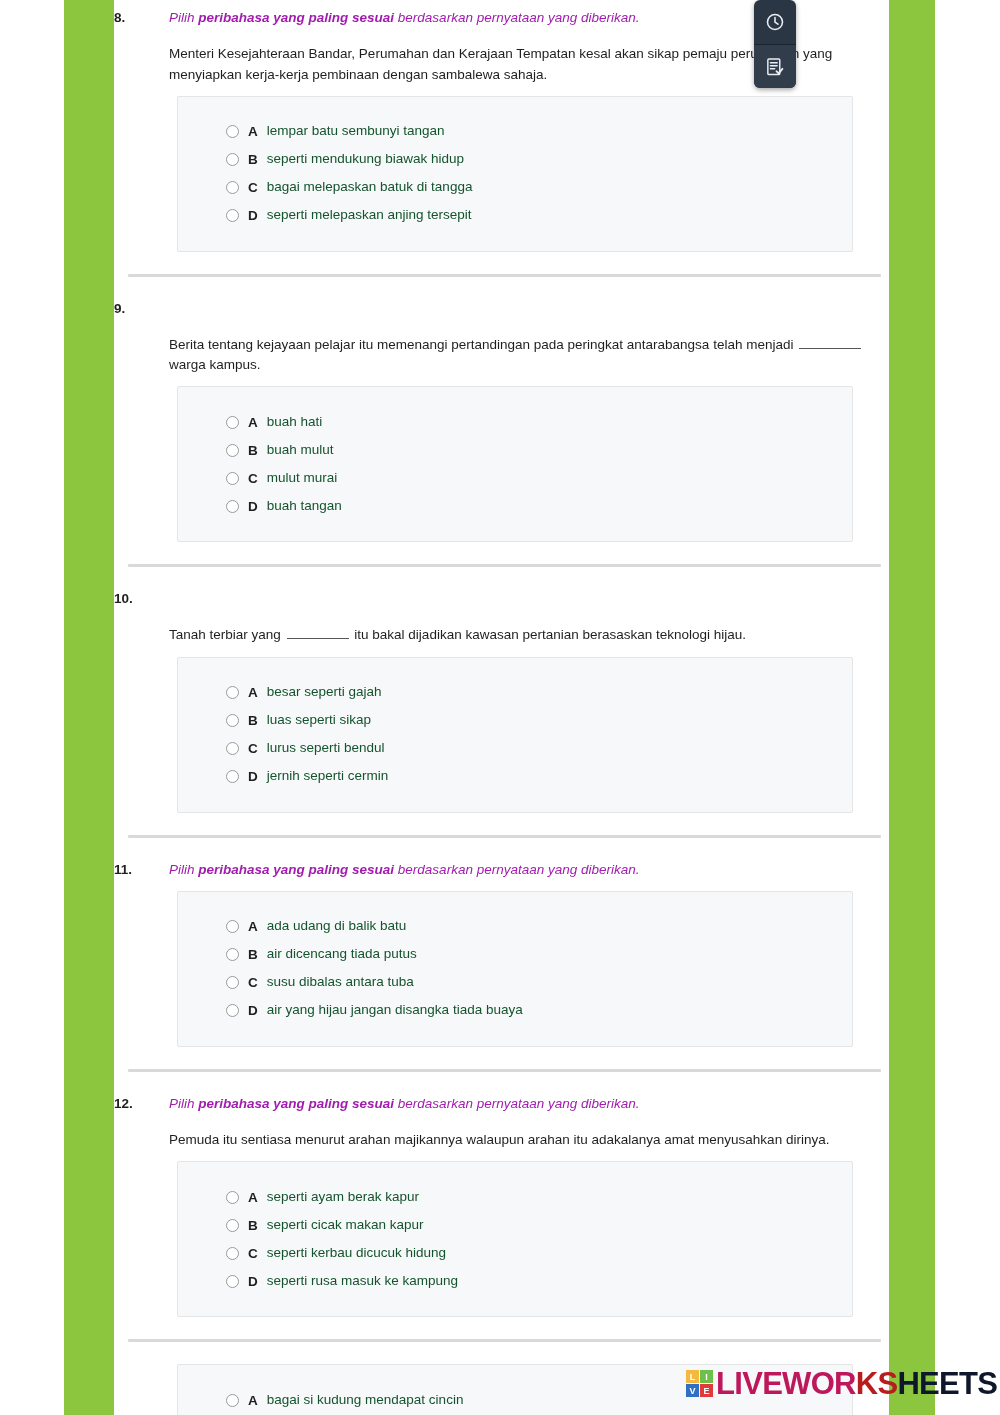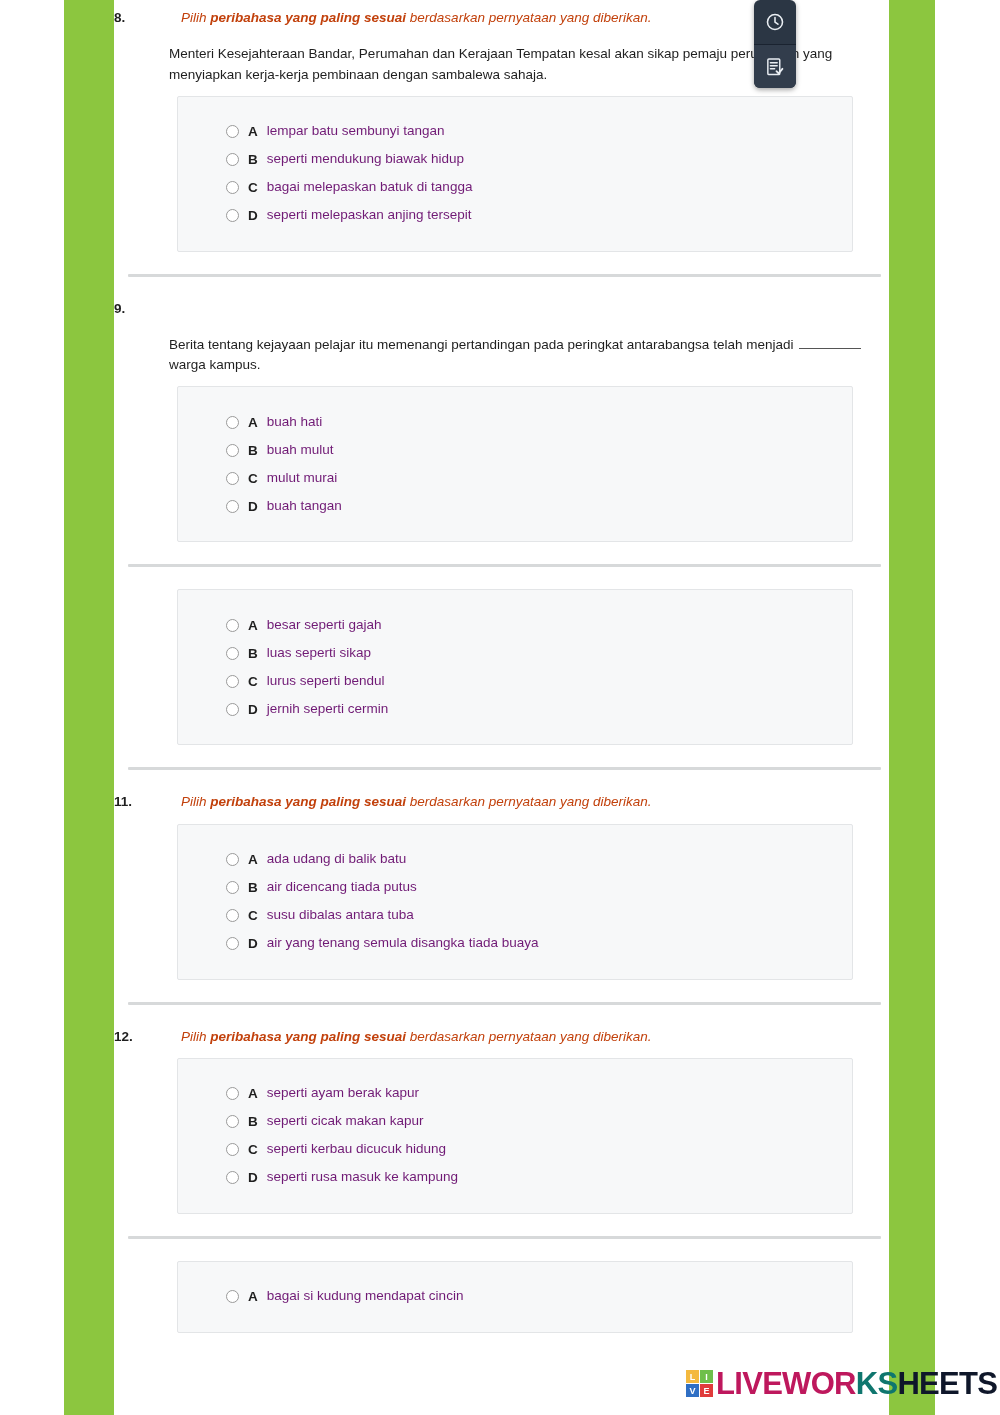--- a/index.html
+++ b/index.html
@@ -64,24 +64,23 @@
     line-height: 1.45;
     padding-top: 0px;
   }
   .q-body {
     flex: 1 1 auto;
     min-width: 0;
   }
 
   .q-prompt {
     font-size: 13.5px;
-    color: #c2410c;
+    color: #a21caf;
     line-height: 1.5;
     font-style: italic;
-    margin-left: 12px;
   }
   .q-prompt b {
     font-weight: bold;
     font-style: italic;
   }
 
   .q-statement {
     font-size: 13.5px;
     color: #1f1f1f;
     line-height: 1.5;
@@ -130,21 +129,21 @@
   }
   .opt-letter {
     font-size: 13.5px;
     font-weight: bold;
     color: #1f1f1f;
     margin-right: 9px;
     min-width: 9px;
   }
   .opt-text {
     font-size: 13.5px;
-    color: #701a75;
+    color: #14532d;
     line-height: 1.4;
   }
 
   
   .sep {
     height: 3px;
     background: #d7d9da;
     margin: 22px 8px 22px 14px;
     border-radius: 1px;
   }
@@ -275,20 +274,26 @@
         </div>
         <div class="option">
           <span class="radio"></span>
           <span class="opt-letter">D</span>
           <span class="opt-text">buah tangan</span>
         </div>
       </div>
     </div>
     <div class="sep"></div>
     <div class="question">
+      <div class="q-head">
+        <div class="q-num">10.</div>
+        <div class="q-body">
+          <div class="q-single"><span>Tanah terbiar yang </span><span class="blank"></span><span> itu bakal dijadikan kawasan pertanian berasaskan teknologi hijau.</span></div>
+        </div>
+      </div>
       <div class="options-box">
         <div class="option">
           <span class="radio"></span>
           <span class="opt-letter">A</span>
           <span class="opt-text">besar seperti gajah</span>
         </div>
         <div class="option">
           <span class="radio"></span>
           <span class="opt-letter">B</span>
           <span class="opt-text">luas seperti sikap</span>
@@ -325,30 +330,31 @@
           <span class="opt-text">air dicencang tiada putus</span>
         </div>
         <div class="option">
           <span class="radio"></span>
           <span class="opt-letter">C</span>
           <span class="opt-text">susu dibalas antara tuba</span>
         </div>
         <div class="option">
           <span class="radio"></span>
           <span class="opt-letter">D</span>
-          <span class="opt-text">air yang tenang semula disangka tiada buaya</span>
+          <span class="opt-text">air yang hijau jangan disangka tiada buaya</span>
         </div>
       </div>
     </div>
     <div class="sep"></div>
     <div class="question">
       <div class="q-head">
         <div class="q-num">12.</div>
         <div class="q-body">
           <div class="q-prompt"><span>Pilih </span><b>peribahasa yang paling sesuai</b><span> berdasarkan pernyataan yang diberikan.</span></div>
+          <div class="q-statement">Pemuda itu sentiasa menurut arahan majikannya walaupun arahan itu adakalanya amat menyusahkan dirinya.</div>
         </div>
       </div>
       <div class="options-box">
         <div class="option">
           <span class="radio"></span>
           <span class="opt-letter">A</span>
           <span class="opt-text">seperti ayam berak kapur</span>
         </div>
         <div class="option">
           <span class="radio"></span>
@@ -395,14 +401,14 @@
   </div>
 </div>
 
 <div class="lws-logo">
   <div class="lws-tiles" id="logo-tiles">
       <div class="lws-tile" style="background: rgb(244, 185, 62);">L</div>
       <div class="lws-tile" style="background: rgb(111, 191, 75);">I</div>
       <div class="lws-tile" style="background: rgb(47, 111, 196);">V</div>
       <div class="lws-tile" style="background: rgb(224, 59, 59);">E</div>
     </div>
-  <div class="lws-word"><span id="brand1" style="color: #be185d;">LIVEWOR</span><span id="brand2" style="color: #0f766e;">KS</span><span id="brand3" style="color: #0f172a;">HEETS</span></div>
+  <div class="lws-word"><span id="brand1" style="color: #be185d;">LIVEWOR</span><span id="brand2" style="color: #b91c1c;">KS</span><span id="brand3" style="color: #0f172a;">HEETS</span></div>
 </div>
 
 </body></html>

